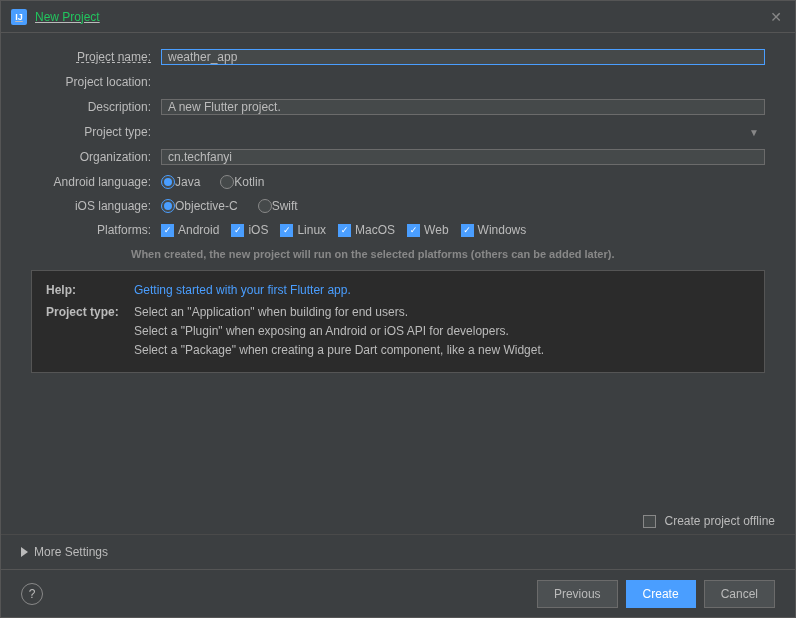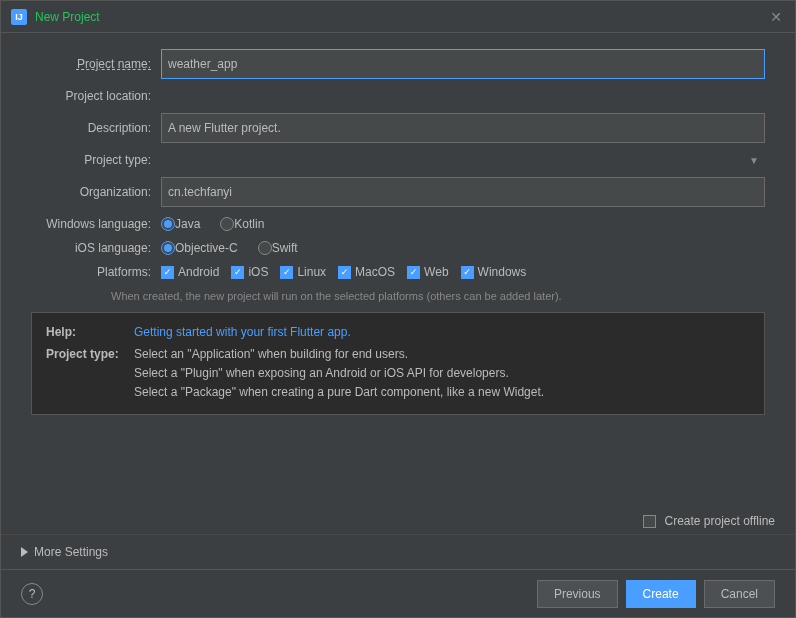--- a/index.html
+++ b/index.html
@@ -33,20 +33,21 @@
       align-items: center;
       justify-content: space-between;
       padding: 6px 10px;
       height: 32px;
     }
 
     .title-bar-left {
       display: flex;
       align-items: center;
       gap: 8px;
+      text-decoration: underline;
     }
 
     .app-icon {
       width: 16px;
       height: 16px;
       background: #4a9eff;
       border-radius: 2px;
       display: flex;
       align-items: center;
       justify-content: center;
@@ -94,21 +95,21 @@
       flex-shrink: 0;
     }
 
     .form-label.underline {
       text-decoration: underline;
       text-decoration-style: dashed;
     }
 
     .form-input {
       flex: 1;
-      height: 30px;
+      height: 16px;
       background: #45494a;
       border: 1px solid #6b6b6b;
       color: #bbbbbb;
       font-size: 12px;
       padding: 0 6px;
       outline: none;
     }
 
     .input-with-btn {
       display: flex;
@@ -229,26 +230,27 @@
       background: #4a9eff;
     }
 
     .check-mark {
       color: white;
       font-size: 9px;
       line-height: 1;
     }
 
     .platforms-hint {
-      margin-left: 80px;
+      margin-left: 100px;
       margin-top: 6px;
       color: #888888;
       font-size: 11px;
       line-height: 1.4;
       margin-bottom: 8px;
+      font-weight: bold;
     }
 
     .help-box {
       background: #2b2b2b;
       border: 1px solid #555;
       padding: 10px 14px;
       margin: 8px 0;
       line-height: 1.6;
     }
 
@@ -401,21 +403,21 @@
         <span class="select-arrow">▼</span>
       </div>
     </div>
 
     <div class="form-row">
       <label class="form-label">Organization:</label>
       <input class="form-input" type="text" value="cn.techfanyi" style="">
     </div>
 
     <div class="form-row">
-      <label class="form-label">Windows language:</label>
+      <label class="form-label">Android language:</label>
       <div class="radio-group">
         <div class="radio-item">
           <div class="radio-circle selected">
             <div class="radio-inner"></div>
           </div>
           <span>Java</span>
         </div>
         <div class="radio-item">
           <div class="radio-circle"></div>
           <span>Kotlin</span>

